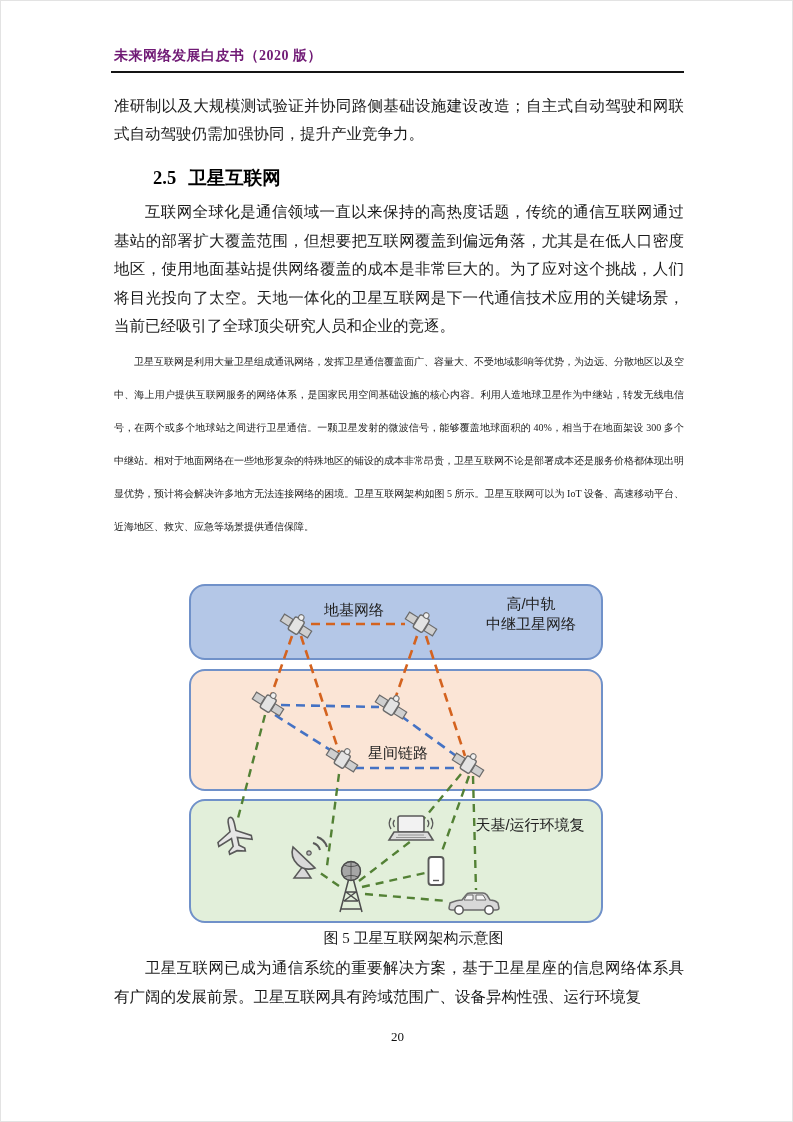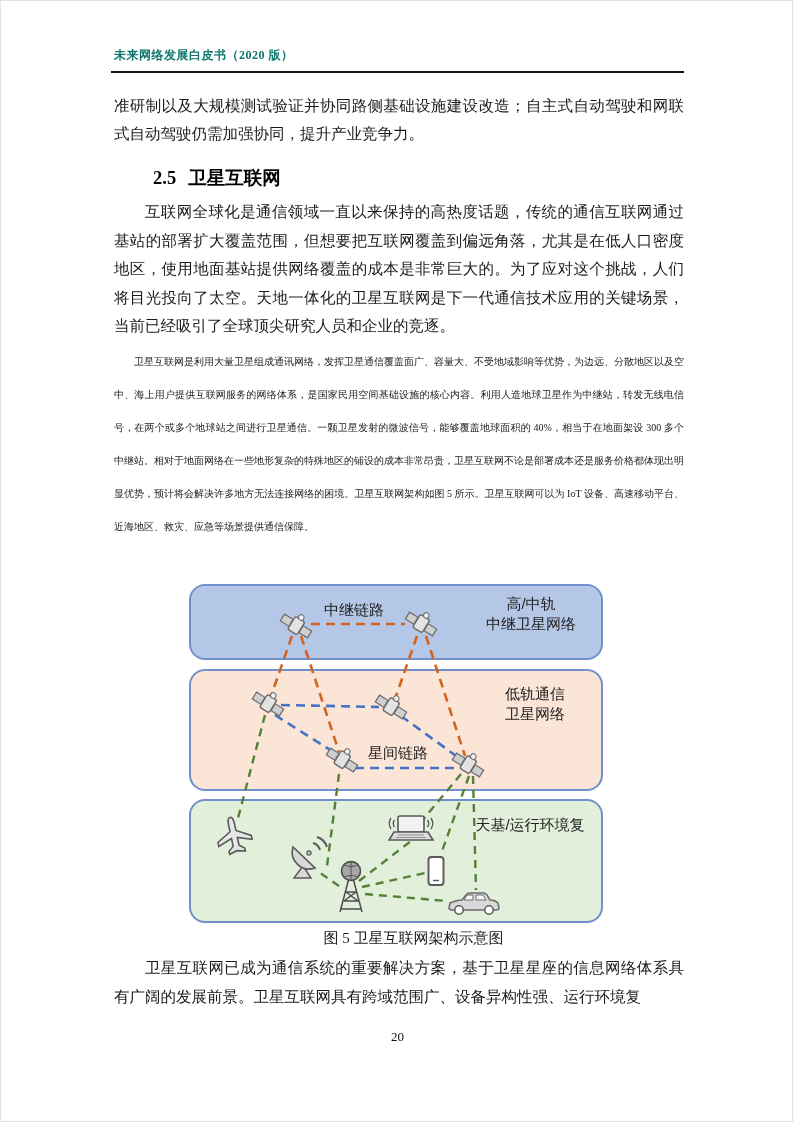--- a/index.html
+++ b/index.html
@@ -11,24 +11,24 @@
     background: #ffffff;
     border: 1px solid #e3e3e3;
     font-family: "Liberation Serif", "DejaVu Serif", serif;
     color: #1a1a1a;
     overflow: hidden;
   }
   .header-title {
     position: absolute;
     left: 113px;
     top: 46px;
-    font-size: 12px;
+    font-size: 14px;
     font-weight: bold;
     letter-spacing: 0.5px;
-    color: #0f766e;
+    color: #701a75;
   }
   .header-rule {
     position: absolute;
     left: 110px;
     top: 70px;
     width: 573px;
     border-top: 2px solid #141414;
   }
   .body-text {
     position: absolute;
@@ -217,27 +217,23 @@
         <path d="M-7,-6 L-10,-1 L-1,-1 L-1,-6 Z M2,-6 L2,-1 L12,-1 L9,-6 Z" fill="#f5f5f5" stroke="#6b6b6b" stroke-width="1"></path>
         <circle cx="-15" cy="9" r="4.2" fill="#ffffff" stroke="#595959" stroke-width="1.5"></circle>
         <circle cx="15" cy="9" r="4.2" fill="#ffffff" stroke="#595959" stroke-width="1.5"></circle>
       </g>
     </svg>
 
     <div class="fig-label lbl-relay-net">
       <div>高/中轨</div>
       <div>中继卫星网络</div>
     </div>
-    <div class="fig-label lbl-leo-net">
-      <div>低轨通信</div>
-      <div>卫星网络</div>
-    </div>
     <div class="fig-label lbl-ground-net">天基/运行环境复</div>
 
-    <div class="fig-label lbl-relay-link">中继链路</div>
+    <div class="fig-label lbl-relay-link">地基网络</div>
     <div class="fig-label lbl-isl">星间链路</div>
 
   </div>
 
   <div class="figure-caption">图 5 卫星互联网架构示意图</div>
 
   <p class="body-text indent p-3">卫星互联网已成为通信系统的重要解决方案，基于卫星星座的信息网络体系具有广阔的发展前景。卫星互联网具有跨域范围广、设备异构性强、运行环境复</p>
 
   <div class="page-number">20</div>
 

